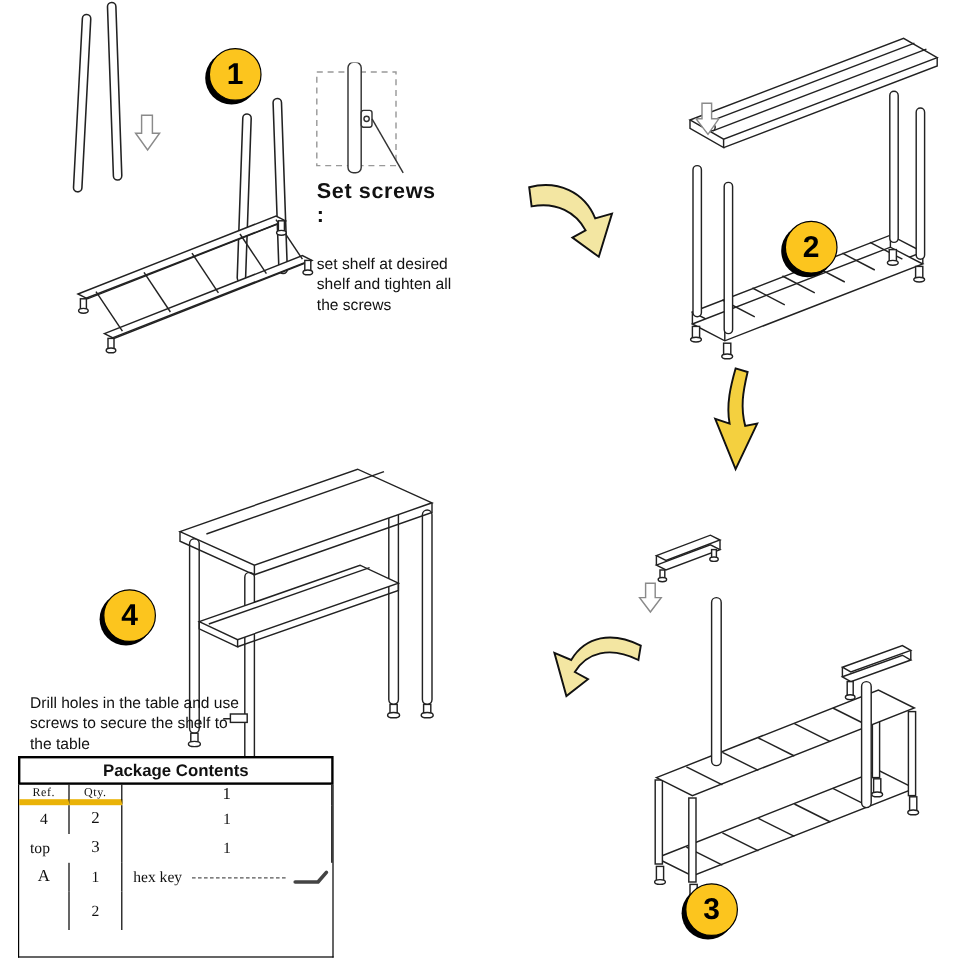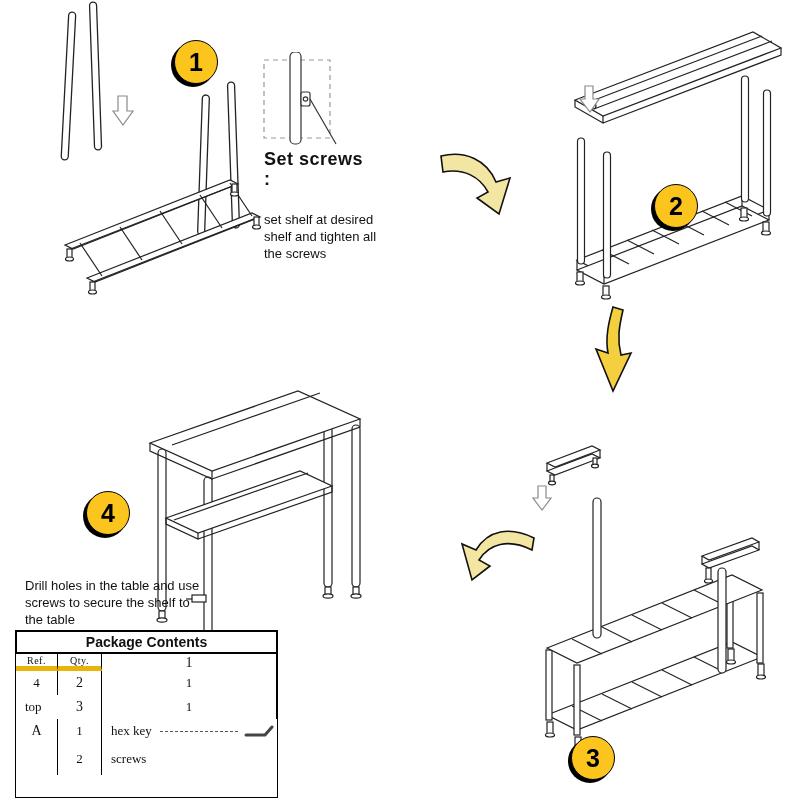--- a/index.html
+++ b/index.html
@@ -262,17 +262,16 @@
       <div class="pkg-cell pkg-desc last">
         <span>hex key</span>
         <span class="dash-line"></span>
         <svg width="34" height="16" viewBox="0 0 34 16">
           <path d="M3 12 L22 12 L29 4" fill="none" stroke="#444" stroke-width="3" stroke-linecap="round" stroke-linejoin="round"></path>
         </svg>
       </div>
 
       <div class="pkg-cell pkg-ref"></div>
       <div class="pkg-cell">2</div>
-      <div class="pkg-cell pkg-desc last">screws</div>
     </div>
   </div>
 
 </div>
 
 </body></html>

